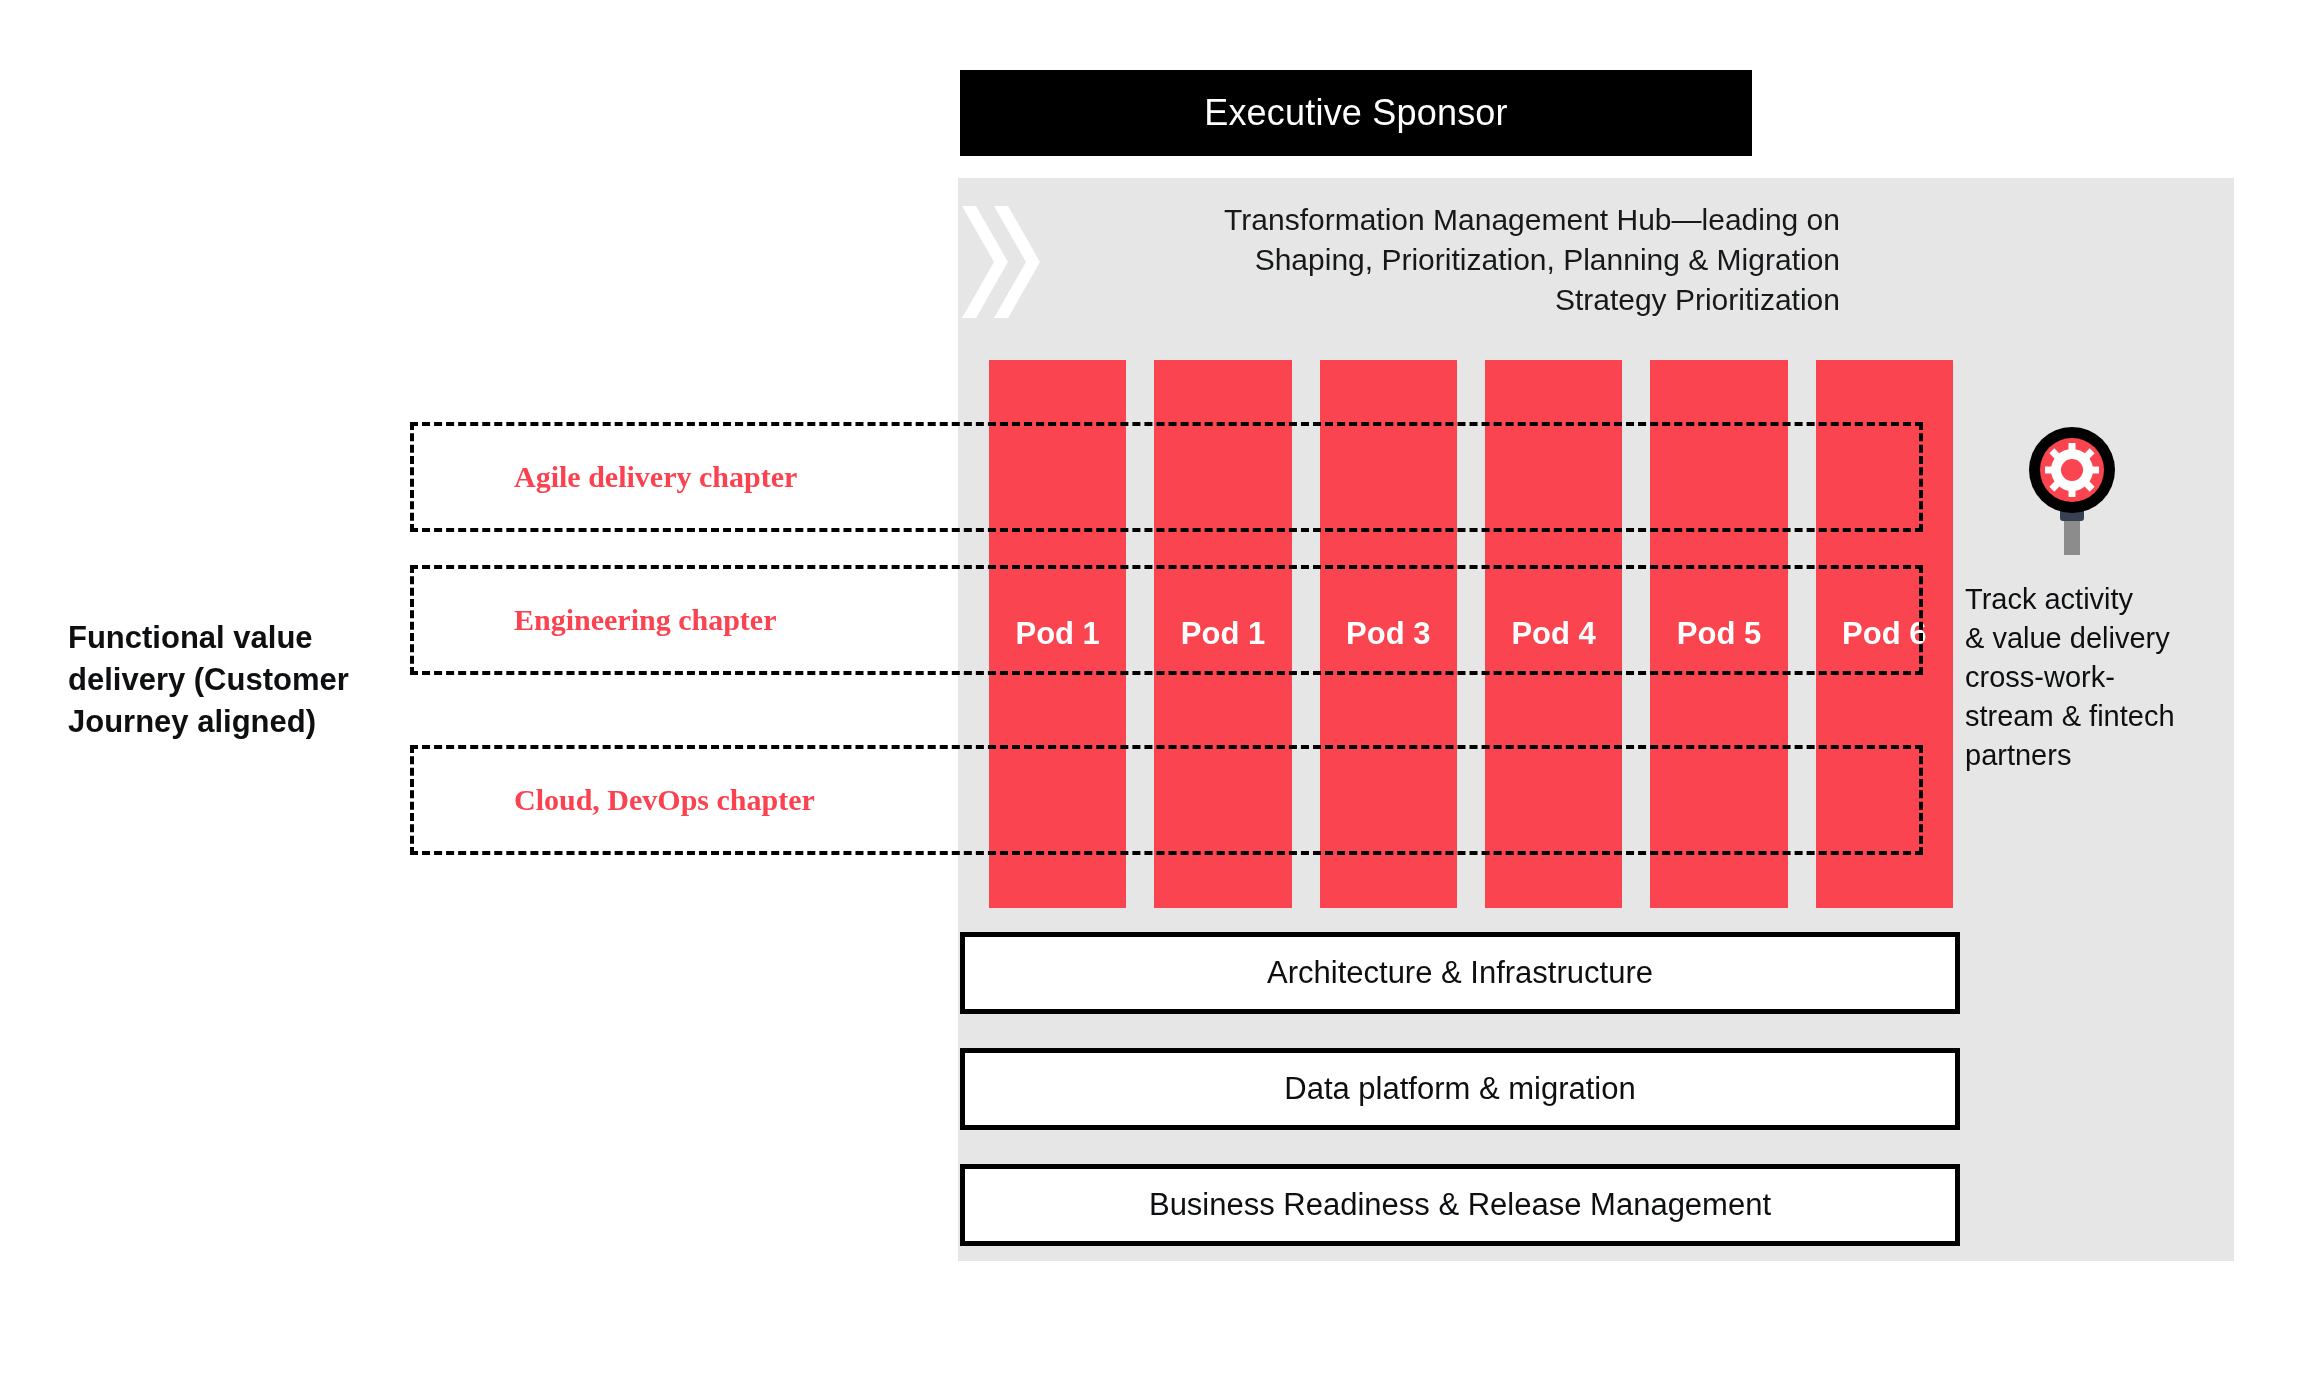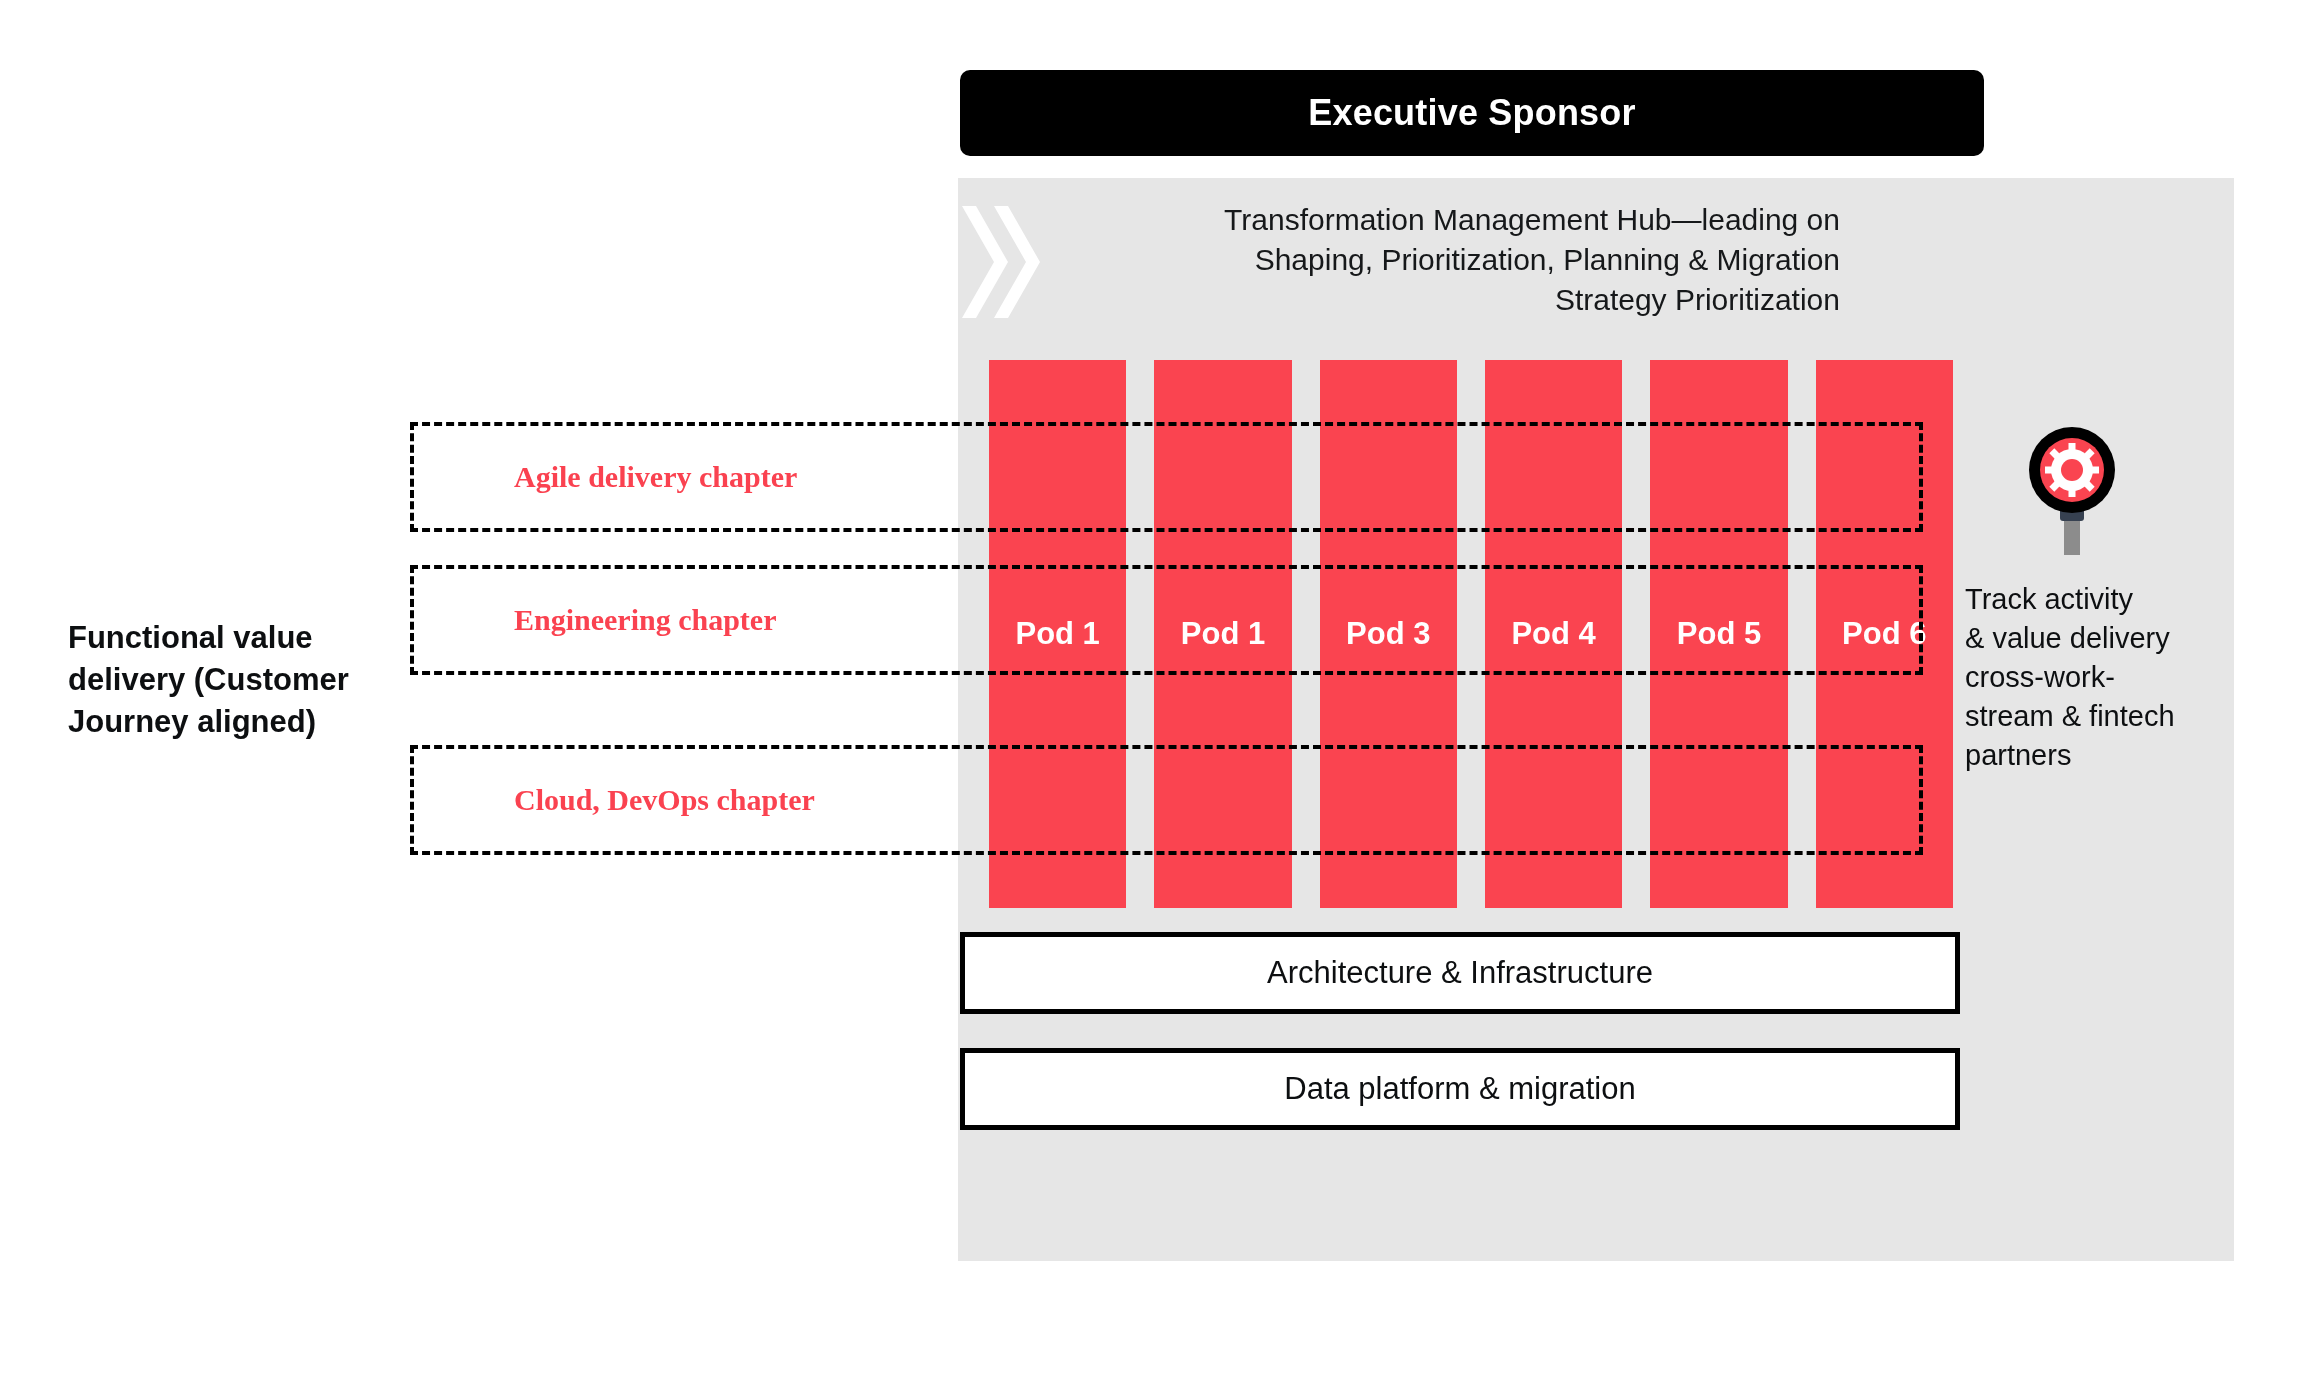--- a/index.html
+++ b/index.html
@@ -14,31 +14,30 @@
     background: #ffffff;
     font-family: "Liberation Sans", sans-serif;
     overflow: hidden;
   }
 
   
   #exec-banner {
     position: absolute;
     left: 960px;
     top: 70px;
-    width: 1024px;
+    width: 792px;
     height: 86px;
     background: #000000;
     color: #ffffff;
     display: flex;
     align-items: center;
     justify-content: center;
     font-size: 36px;
-    font-weight: 700;
+    font-weight: 400;
     letter-spacing: 0.2px;
-    border-radius: 10px;
   }
 
   
   #gray-panel {
     position: absolute;
     left: 958px;
     top: 178px;
     width: 1276px;
     height: 1083px;
     background: #e6e6e6;
@@ -216,20 +215,23 @@
 
   <div id="left-caption">Functional value
 delivery (Customer
 Journey aligned)</div>
 
   <div class="bottom-bar" id="bottom-0">
     <span>Architecture &amp; Infrastructure</span>
   </div>
   <div class="bottom-bar" id="bottom-1">
     <span>Data platform &amp; migration</span>
+  </div>
+  <div class="bottom-bar" id="bottom-2">
+    <span>Business Readiness &amp; Release Management</span>
   </div>
 
   <svg id="track-icon" viewBox="0 0 100 135">
     <rect x="42" y="88" width="16" height="42" fill="#8c8c8c"></rect>
     <rect x="38" y="80" width="24" height="16" rx="3" fill="#374151"></rect>
     <circle cx="50" cy="45" r="43" fill="#000000"></circle>
     <circle cx="50" cy="45" r="32" fill="#fa4450"></circle>
     <g fill="#ffffff">
       <circle cx="50" cy="45" r="21"></circle>
       <rect x="46.5" y="18" width="7" height="9"></rect>

